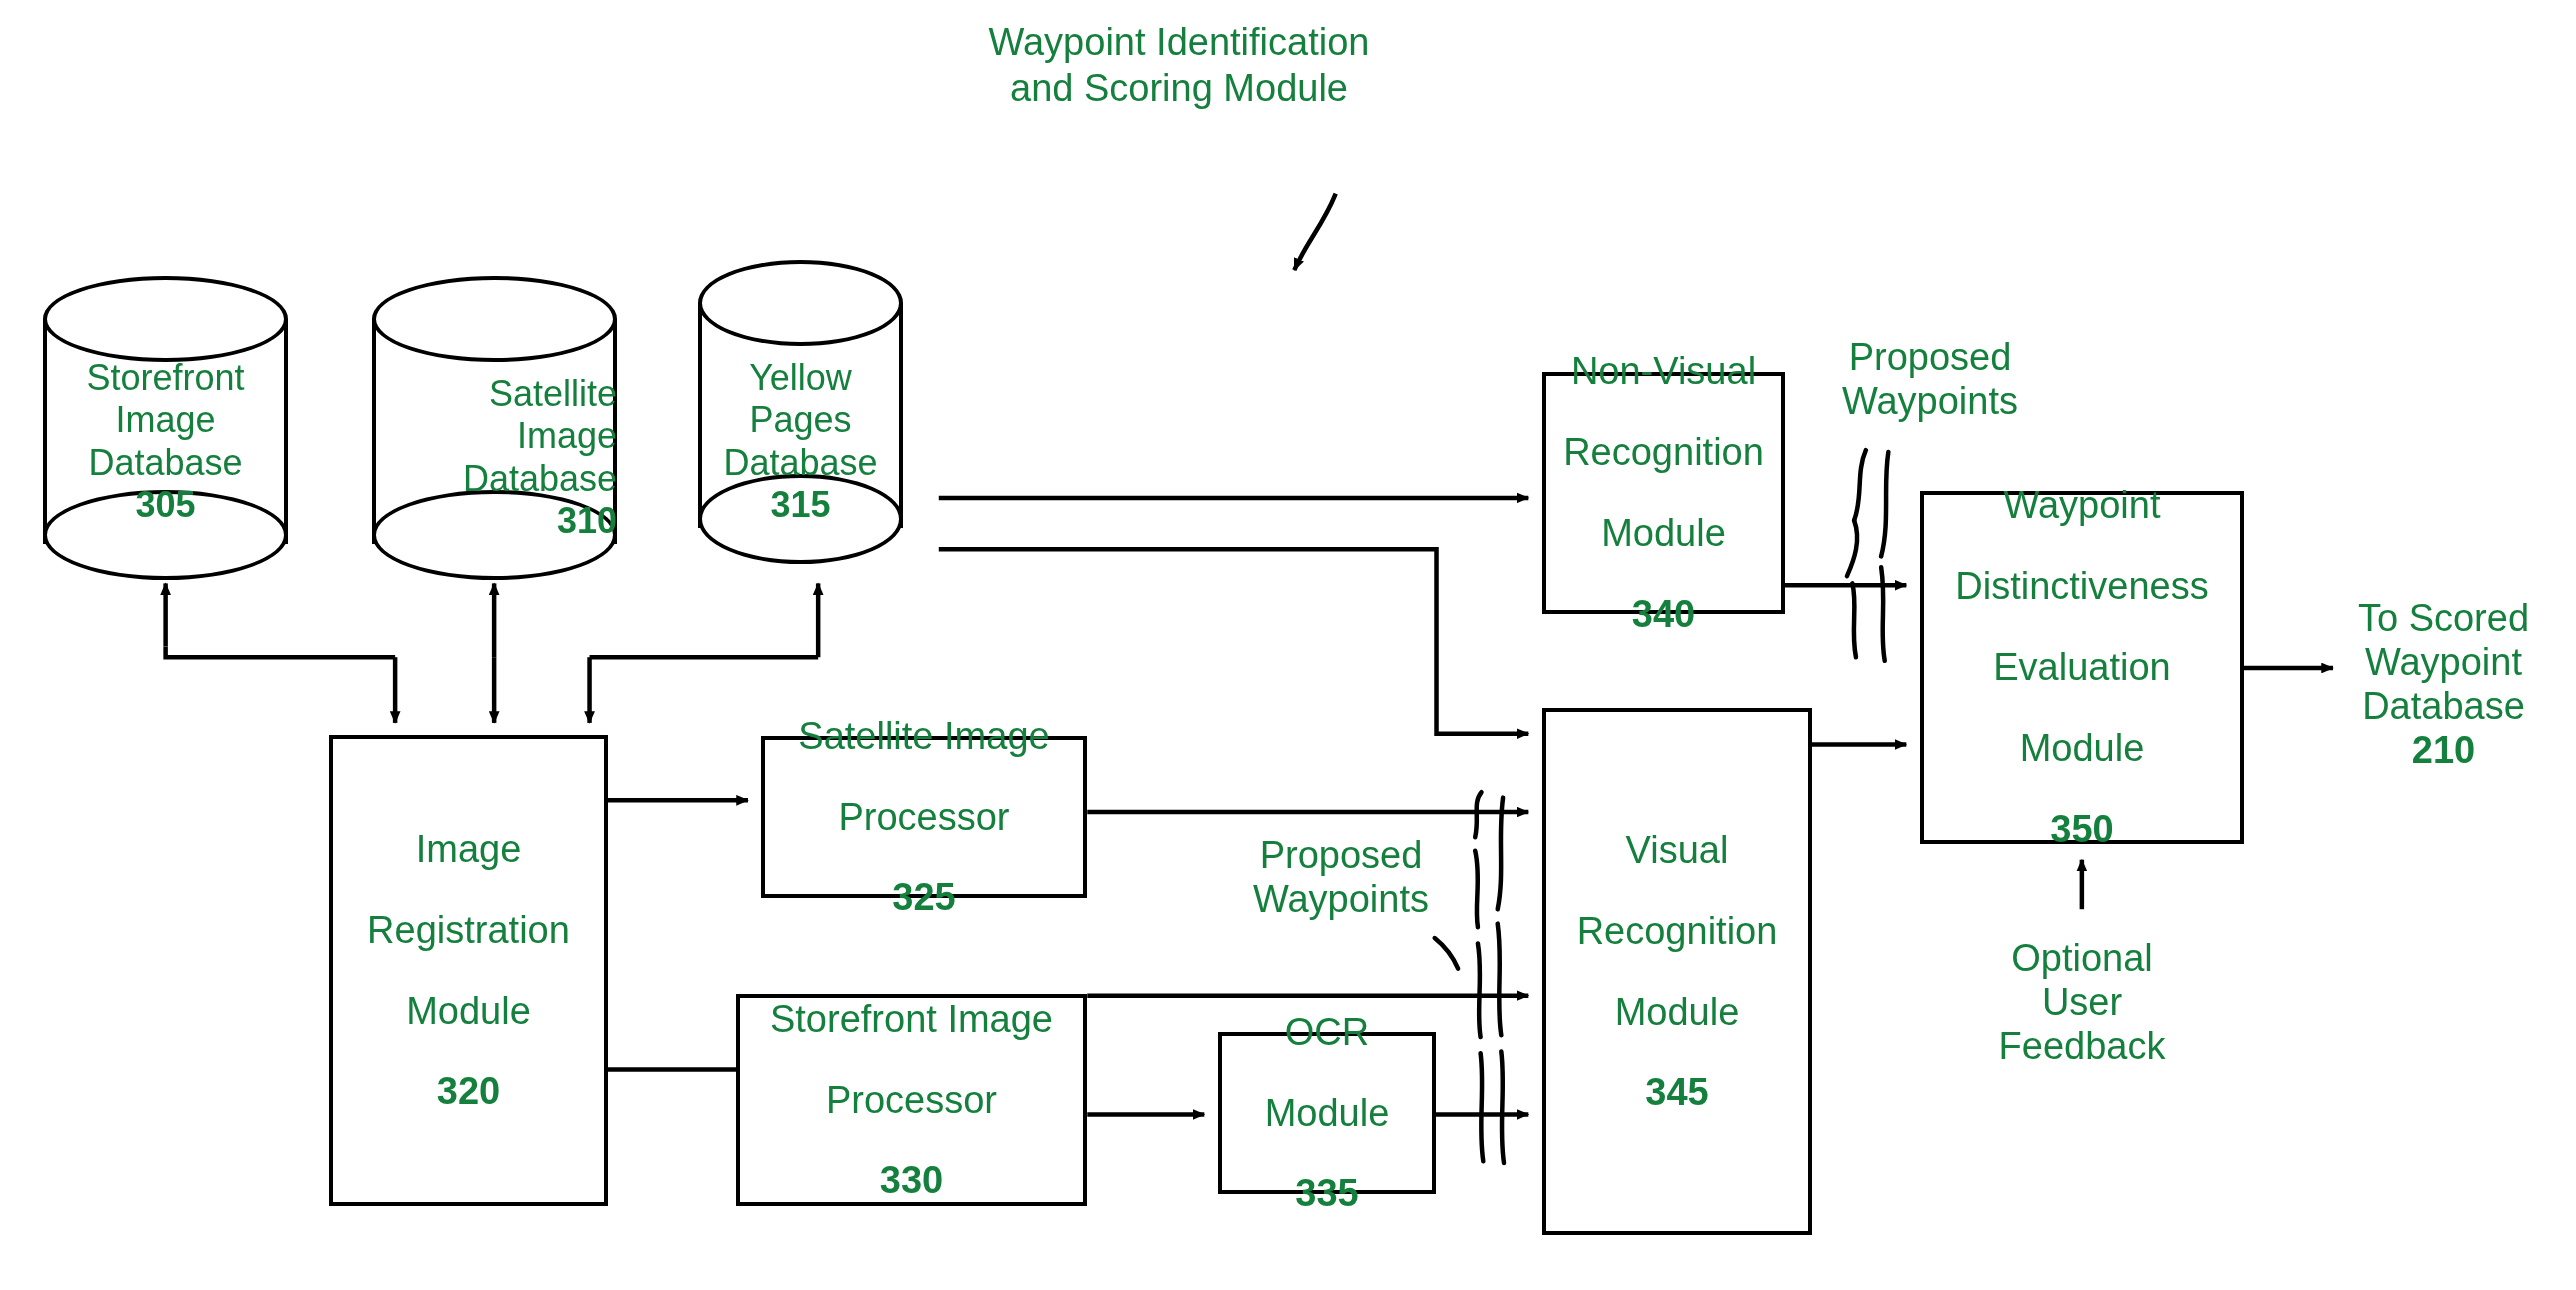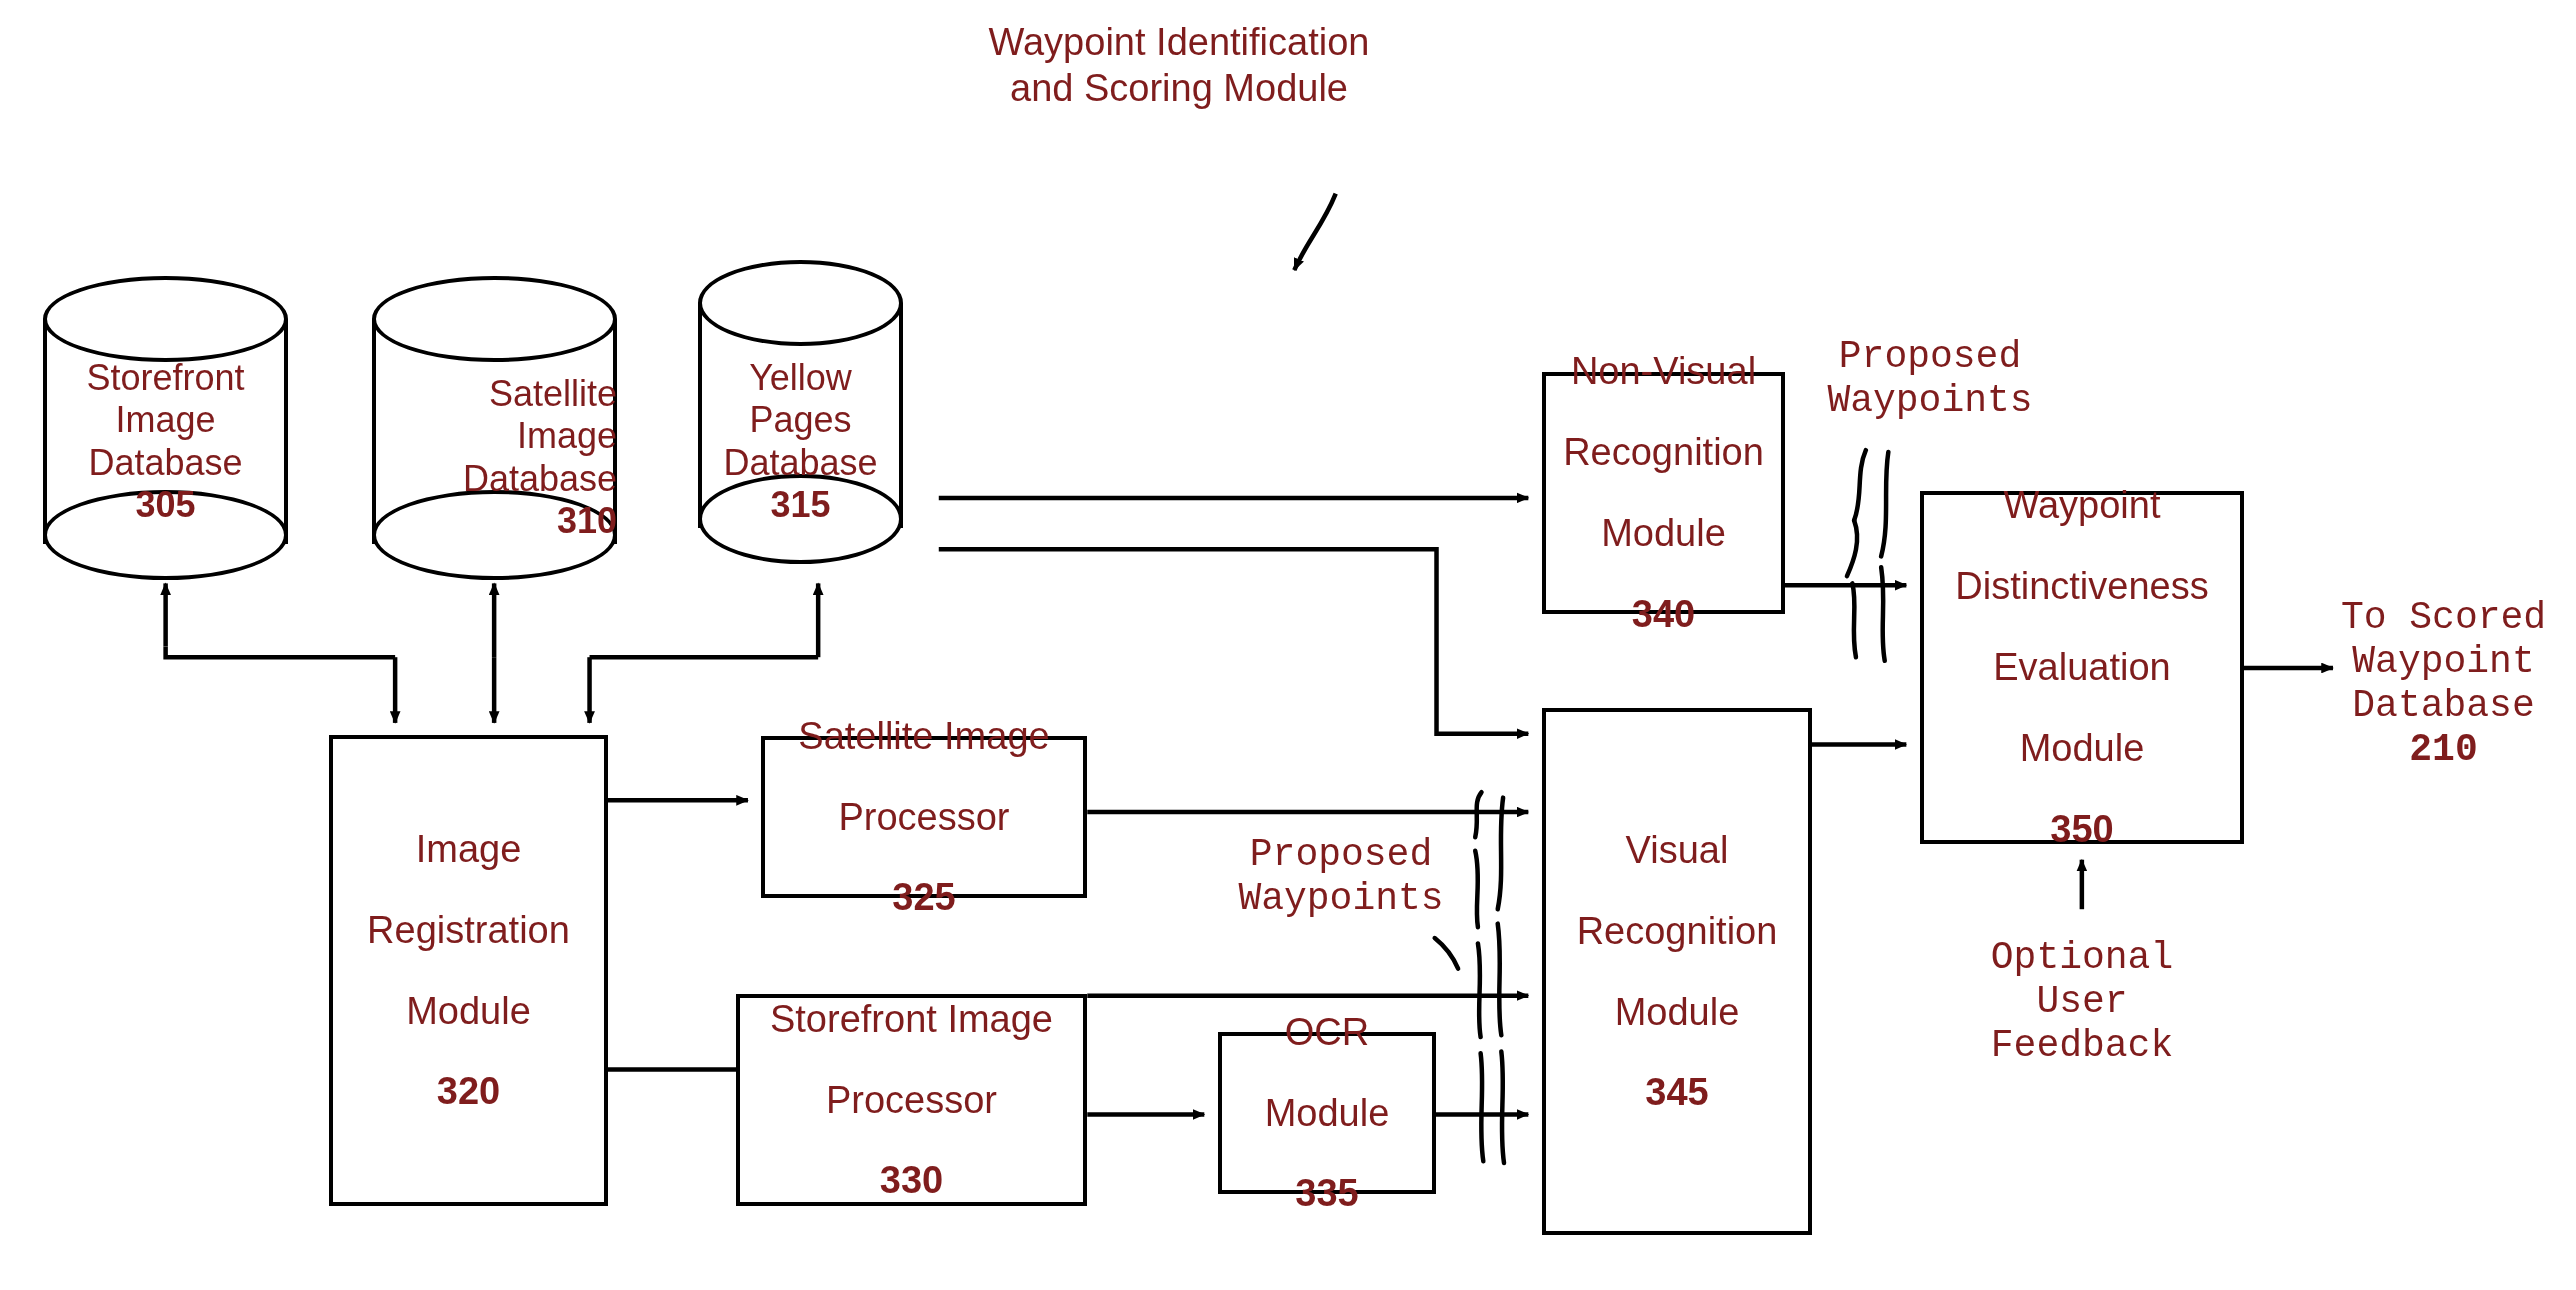--- a/index.html
+++ b/index.html
@@ -6,21 +6,21 @@
     margin: 0;
     padding: 0;
     background: #ffffff;
   }
   #figure {
     position: relative;
     width: 2576px;
     height: 1291px;
     background: #ffffff;
     font-family: "Liberation Sans", sans-serif;
-    color: #7f1d1d;
+    color: #15803d;
     overflow: hidden;
   }
   #wires {
     position: absolute;
     left: 0;
     top: 0;
     width: 2576px;
     height: 1291px;
     pointer-events: none;
   }
@@ -66,21 +66,20 @@
     left: 0;
     right: 0;
     text-align: center;
     line-height: 1.18;
   }
   .lbl {
     position: absolute;
     text-align: center;
     line-height: 1.16;
     white-space: nowrap;
-    font-family: Liberation Mono, monospace;
   }
   .t40 { font-size: 36px; }
   .t42 { font-size: 38px; }
   .ref { font-weight: bold; }
   .ref-u { font-weight: bold; text-decoration: underline; }
   .title-block {
     position: absolute;
     text-align: center;
     line-height: 1.2;
     white-space: nowrap;

